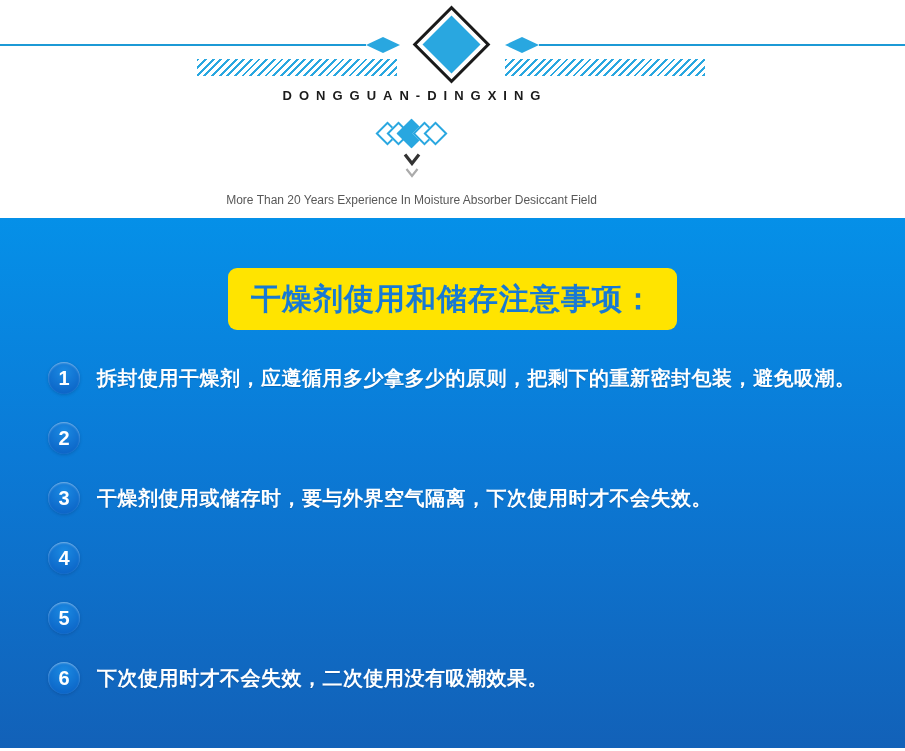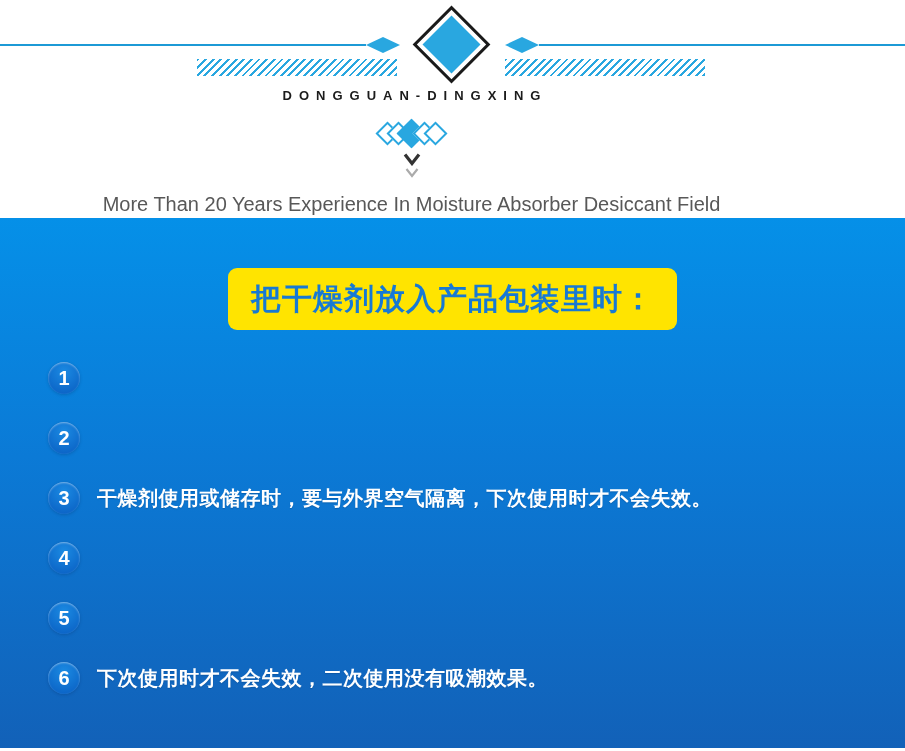--- a/index.html
+++ b/index.html
@@ -57,21 +57,21 @@
     transform: rotate(45deg); margin: 0 -3px;
   }
   .fd-c { width: 21px; height: 21px; background: #29a7e0; border-color: #29a7e0; }
 
   .chev { position: absolute; left: 0; right: 0; margin: 0 auto; display: block; }
   .chev-dark { top: 153px; }
   .chev-gray { top: 168px; }
 
   .tagline {
     position: absolute; top: 193px; left: 0; width: 100%;
-    text-align: center; font-size: 20px; color: #585858;
+    text-align: center; font-size: 12px; color: #585858;
   }
 
   
   .panel {
     position: relative; width: 905px; height: 530px;
     background: linear-gradient(180deg, #0590e8 0%, #0b7ad6 45%, #1261b8 100%);
   }
 
   .title-box {
     position: absolute; top: 50px; left: 228px; width: 449px; height: 62px;
@@ -126,25 +126,26 @@
       <path d="M2 1.5 L9 10.5 L16 1.5" stroke="#333333" stroke-width="3.2" fill="none"></path>
     </svg>
     <svg class="chev chev-gray" width="14" height="10" viewBox="0 0 14 10">
       <path d="M1.5 1 L7 8 L12.5 1" stroke="#ababab" stroke-width="2.2" fill="none"></path>
     </svg>
     <div class="tagline">More Than 20 Years Experience In Moisture Absorber Desiccant Field</div>
   </header>
 
   <main class="panel">
     <div class="title-box">
-      <span>把干燥剂放入产品包装里时：</span>
+      <span>干燥剂使用和储存注意事项：</span>
     </div>
     <ol class="items">
       <li class="item">
         <span class="badge">1</span>
+        <span class="txt">拆封使用干燥剂，应遵循用多少拿多少的原则，把剩下的重新密封包装，避免吸潮。</span>
       </li>
       <li class="item">
         <span class="badge">2</span>
       </li>
       <li class="item">
         <span class="badge">3</span>
         <span class="txt">干燥剂使用或储存时，要与外界空气隔离，下次使用时才不会失效。</span>
       </li>
       <li class="item">
         <span class="badge">4</span>

